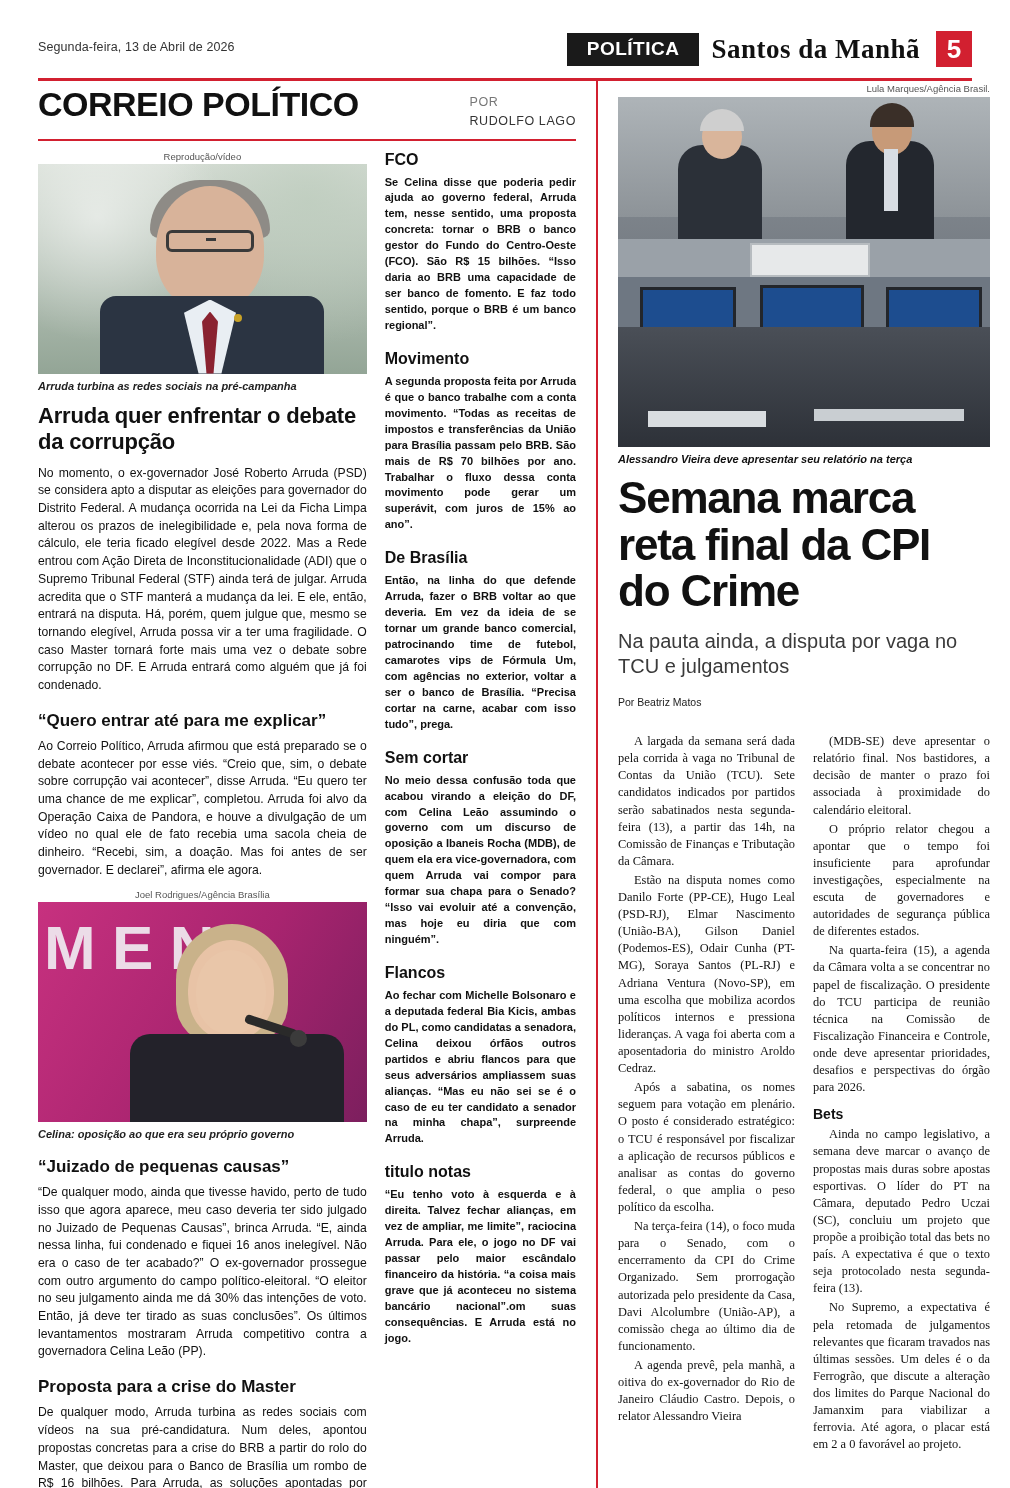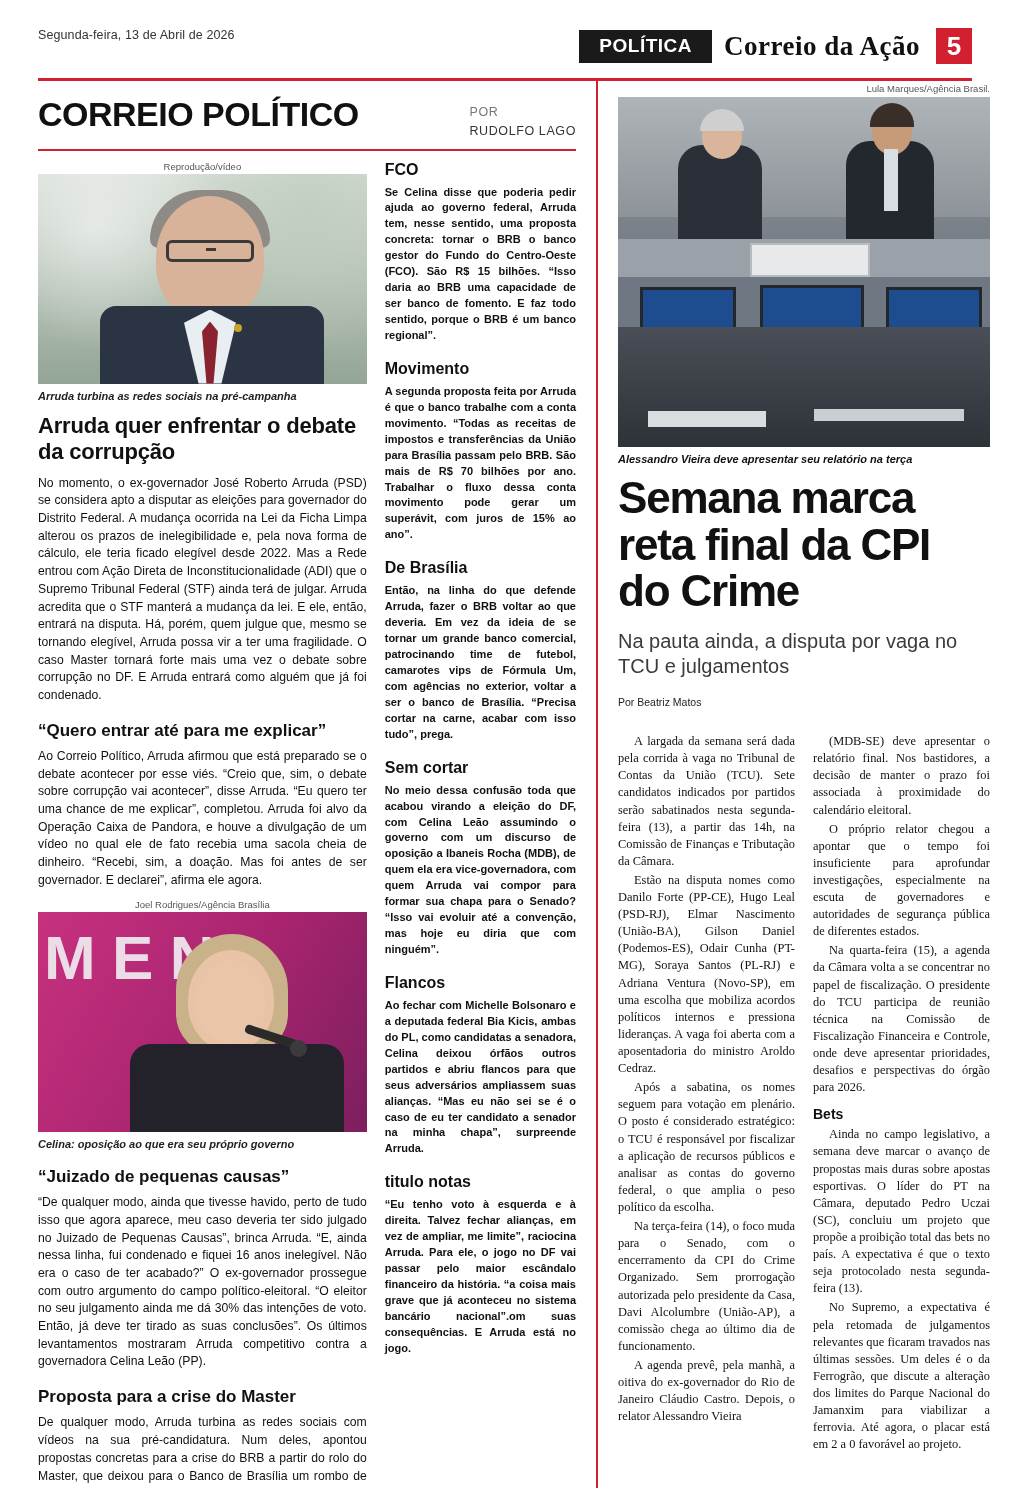--- a/index.html
+++ b/index.html
@@ -7,21 +7,21 @@
   body {
     width:1010px; height:1488px;
     background:#ffffff;
     font-family:"Liberation Sans", sans-serif;
     color:#111;
     position:relative;
   }
   .page { width:1010px; height:1488px; position:relative; padding:28px 38px 20px 38px; }
 
   
-  .masthead { display:flex; align-items:flex-start; justify-content:space-between; height:42px; }
+  .masthead { display:flex; align-items:center; justify-content:space-between; height:42px; }
   .date { font-size:12.5px; color:#333; letter-spacing:.1px; padding-bottom:4px; }
   .mast-right { display:flex; align-items:center; gap:12px; }
   .section-tag {
     background:#1a1a1a; color:#fff; font-weight:700; font-size:19px;
     padding:5px 20px 6px 20px; letter-spacing:.5px;
   }
   .paper-name {
     font-family:"Liberation Serif", serif; font-weight:700; font-size:27px;
     letter-spacing:.5px; color:#111;
   }
@@ -31,21 +31,21 @@
     margin-left:4px;
   }
   .rule-top { height:3px; background:#d22030; margin-top:8px; }
 
   
   .body-wrap { display:flex; gap:0; margin-top:0; }
   .left-col { width:560px; padding-right:20px; border-right:2px solid #d22030; }
   .right-col { width:392px; padding-left:20px; }
 
   
-  .lead-head { display:flex; align-items:flex-start; justify-content:space-between; padding-top:14px; }
+  .lead-head { display:flex; align-items:flex-start; justify-content:space-between; padding-top:4px; }
   .lead-title { font-size:34px; font-weight:700; letter-spacing:-.5px; }
   .byline { text-align:left; font-size:12.5px; color:#333; line-height:1.5; padding-top:8px; letter-spacing:.6px; }
   .byline .por { color:#777; }
   .red-underline { height:2px; background:#d22030; margin:8px 0 0 0; }
 
   
   .left-grid { display:flex; gap:18px; margin-top:10px; }
   .lc-a { width:330px; }
   .lc-b { width:192px; }
 
@@ -108,21 +108,21 @@
 </style>
 </head>
 <body>
 
 <div class="page">
 
   <div class="masthead">
     <div class="date">Segunda-feira, 13 de Abril de 2026</div>
     <div class="mast-right">
       <div class="section-tag">POLÍTICA</div>
-      <div class="paper-name">Correio da Ação</div>
+      <div class="paper-name">Santos da Manhã</div>
       <div class="page-num">5</div>
     </div>
   </div>
   <div class="rule-top"></div>
 
   <div class="body-wrap">
 
     <div class="left-col">
 
       <div class="lead-head">

